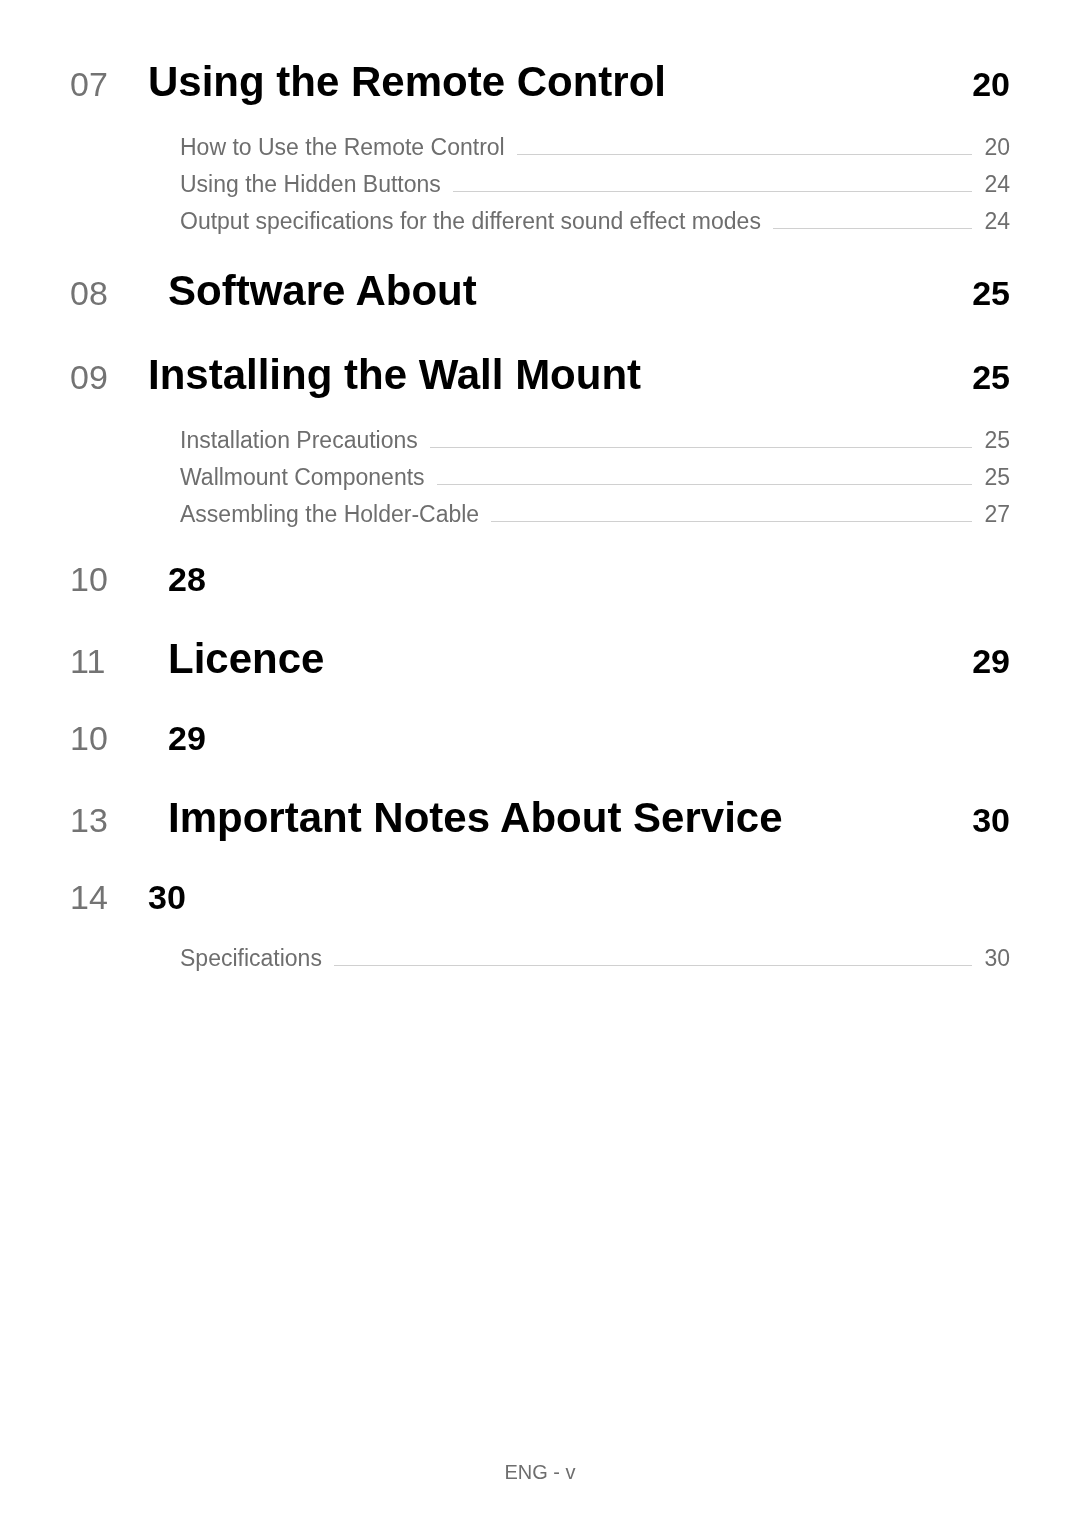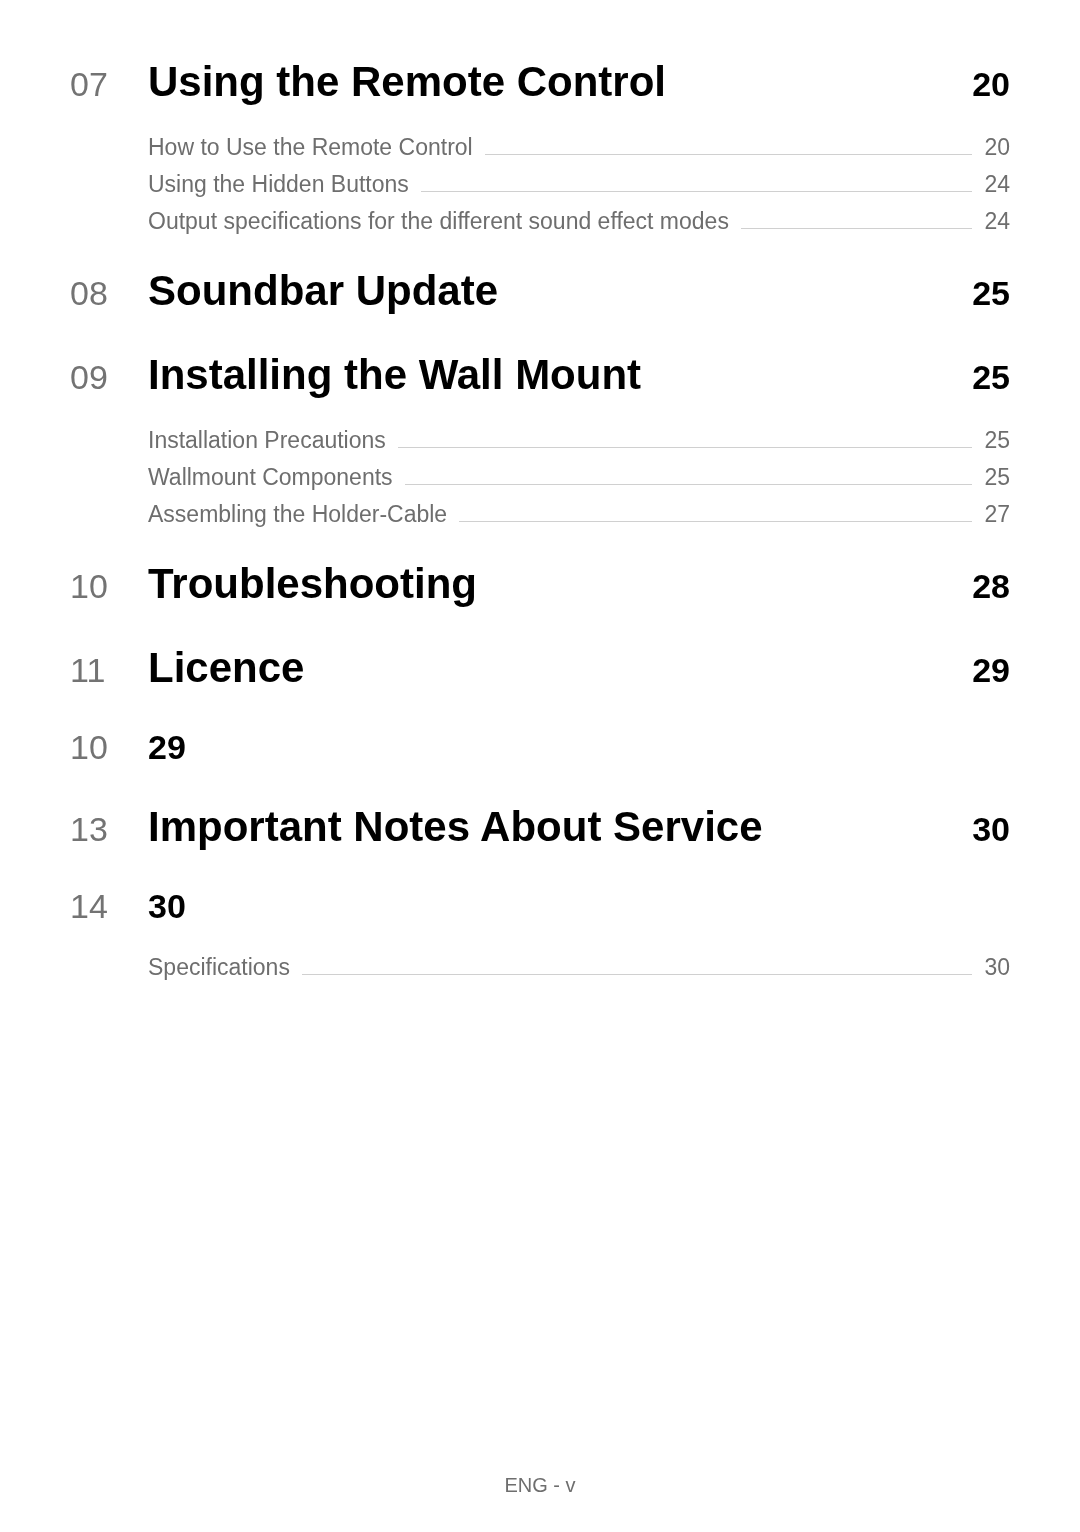--- a/index.html
+++ b/index.html
@@ -22,20 +22,21 @@
     }
     
     .toc-heading {
       display: flex;
       align-items: baseline;
       margin-bottom: 28px;
     }
     
     .toc-heading.no-subs {
       margin-bottom: 36px;
+      gap: 20px;
     }
     
     .toc-number {
       font-size: 34px;
       font-weight: normal;
       color: #737373;
       width: 78px;
       flex-shrink: 0;
     }
     
@@ -58,20 +59,21 @@
       align-items: baseline;
       margin-left: 78px;
       margin-bottom: 10px;
       font-size: 23px;
       color: #6e6e6e;
     }
     
     .sub-title {
       flex-shrink: 0;
       color: #6e6e6e;
+      margin-left: 32px;
     }
     
     .sub-leader {
       flex-grow: 1;
       border-bottom: 1px solid #d0d0d0;
       margin: 0 8px 5px 12px;
       min-width: 20px;
     }
     
     .sub-page {
@@ -80,21 +82,21 @@
       min-width: 30px;
       text-align: right;
     }
     
     .sub-items {
       margin-bottom: 20px;
     }
     
     .footer {
       position: absolute;
-      bottom: 35px;
+      bottom: 48px;
       left: 0;
       right: 0;
       text-align: center;
       font-size: 20px;
       color: #6e6e6e;
     }
   </style>
 </head>
 <body>
 
@@ -119,21 +121,21 @@
         <div class="sub-item">
           <span class="sub-title">Output specifications for the different sound effect modes</span>
           <span class="sub-leader"></span>
           <span class="sub-page">24</span>
         </div>
       </div>
     </div>
     <div class="toc-section">
       <div class="toc-heading no-subs">
         <span class="toc-number">08</span>
-        <span class="toc-title">Soundbar Update</span>
+        <span class="toc-title">Software About</span>
         <span class="toc-page">25</span>
       </div>
     </div>
     <div class="toc-section">
       <div class="toc-heading">
         <span class="toc-number">09</span>
         <span class="toc-title">Installing the Wall Mount</span>
         <span class="toc-page">25</span>
       </div>
       <div class="sub-items">
@@ -150,21 +152,20 @@
         <div class="sub-item">
           <span class="sub-title">Assembling the Holder-Cable</span>
           <span class="sub-leader"></span>
           <span class="sub-page">27</span>
         </div>
       </div>
     </div>
     <div class="toc-section">
       <div class="toc-heading no-subs">
         <span class="toc-number">10</span>
-        <span class="toc-title">Troubleshooting</span>
         <span class="toc-page">28</span>
       </div>
     </div>
     <div class="toc-section">
       <div class="toc-heading no-subs">
         <span class="toc-number">11</span>
         <span class="toc-title">Licence</span>
         <span class="toc-page">29</span>
       </div>
     </div>

